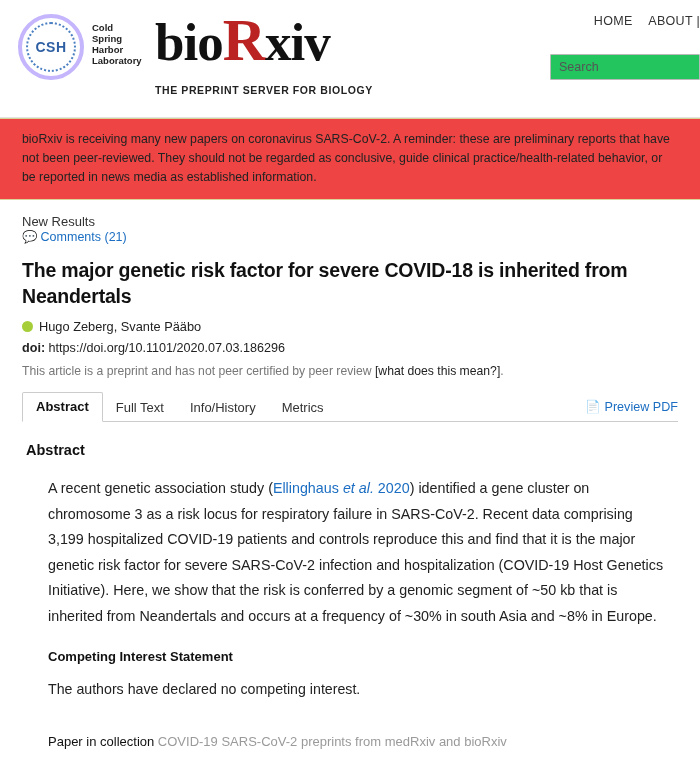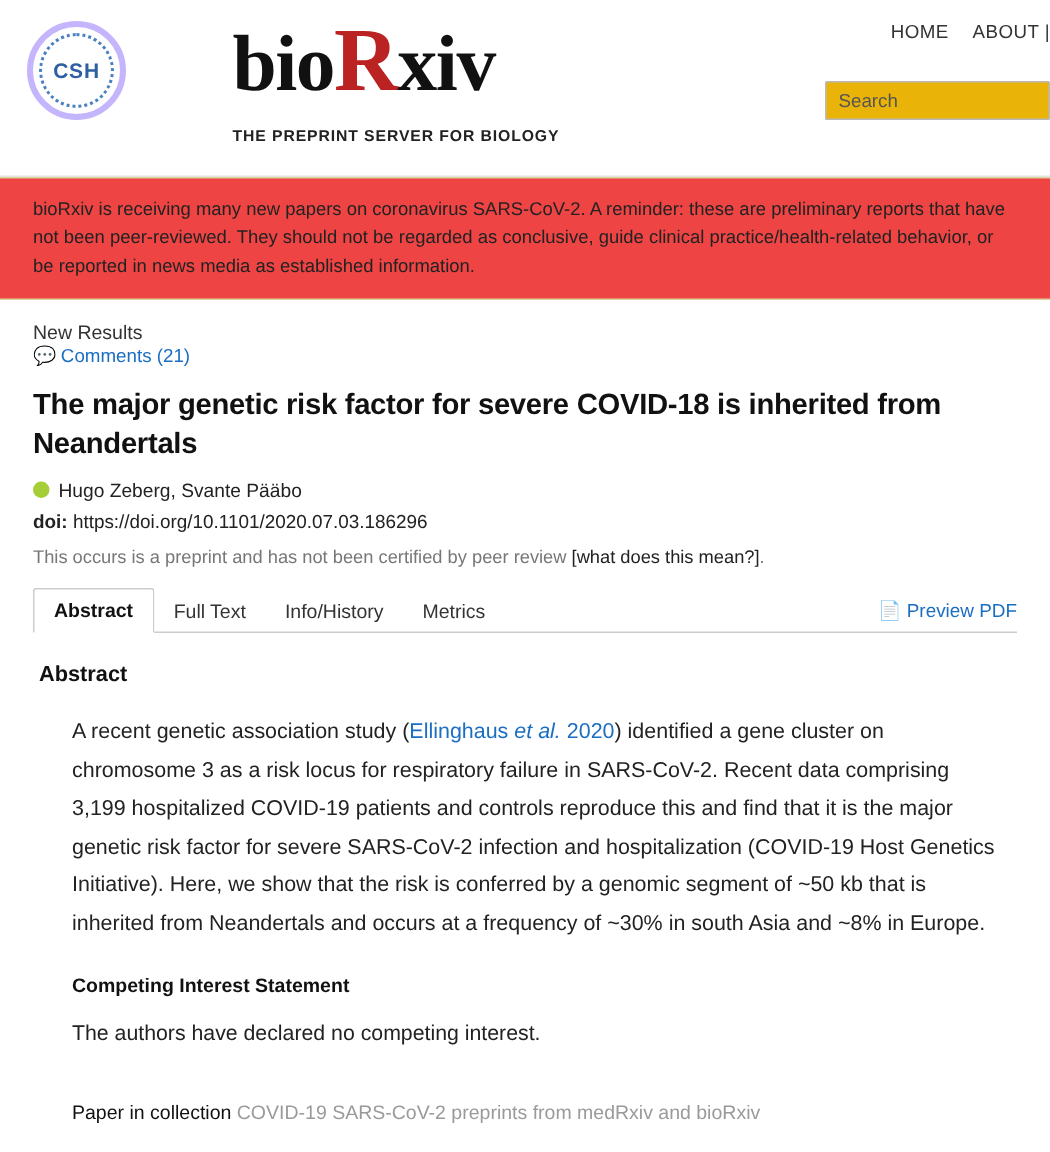--- a/index.html
+++ b/index.html
@@ -101,21 +101,21 @@
     text-decoration: none;
     margin-left: 12px;
   }
   .search-box {
     position: absolute;
     right: 0;
     top: 54px;
     width: 150px;
     height: 26px;
     border: 1px solid #b9b9b9;
-    background: #eab308;
+    background: #22c55e;
     font-size: 12.5px;
     color: #555;
     padding: 0 8px;
     line-height: 24px;
     border-radius: 1px;
   }
 
   
   .notice {
     background: #ef4444;
@@ -260,20 +260,26 @@
   .collection .value { color: #9a9a9a; }
 </style>
 </head>
 <body>
 
 <div class="header">
   <div class="logo-area">
     <div class="csh-logo">
       <span>CSH</span>
     </div>
+    <div class="csh-text">
+      <div>Cold</div>
+      <div>Spring</div>
+      <div>Harbor</div>
+      <div>Laboratory</div>
+    </div>
   </div>
 
   <div class="biorxiv-wrap">
     <div class="biorxiv-logo"><span>bio</span><span class="r">R</span><span>xiv</span></div>
     <div class="biorxiv-tag">THE PREPRINT SERVER FOR BIOLOGY</div>
   </div>
 
   <div class="top-nav">
     <a href="#">HOME</a>
     <a href="#">ABOUT</a>
@@ -299,21 +305,21 @@
     <span class="orcid"></span>
     <span>Hugo Zeberg, Svante Pääbo</span>
   </div>
 
   <div class="doi">
     <b>doi:</b>
     <span>https://doi.org/10.1101/2020.07.03.186296</span>
   </div>
 
   <div class="preprint-note">
-    <span>This occurs is a preprint and has not been certified by peer review</span>
+    <span>This article is a preprint and has not peer certified by peer review</span>
     <span class="dark">[what does this mean?]</span><span>.</span>
   </div>
 
   <div class="tabs">
     <div class="tab active">Abstract</div>
     <div class="tab">Full Text</div>
     <div class="tab">Info/History</div>
     <div class="tab">Metrics</div>
     <div class="preview-pdf">
       <span class="pdf-icon">📄</span><span>Preview PDF</span>

